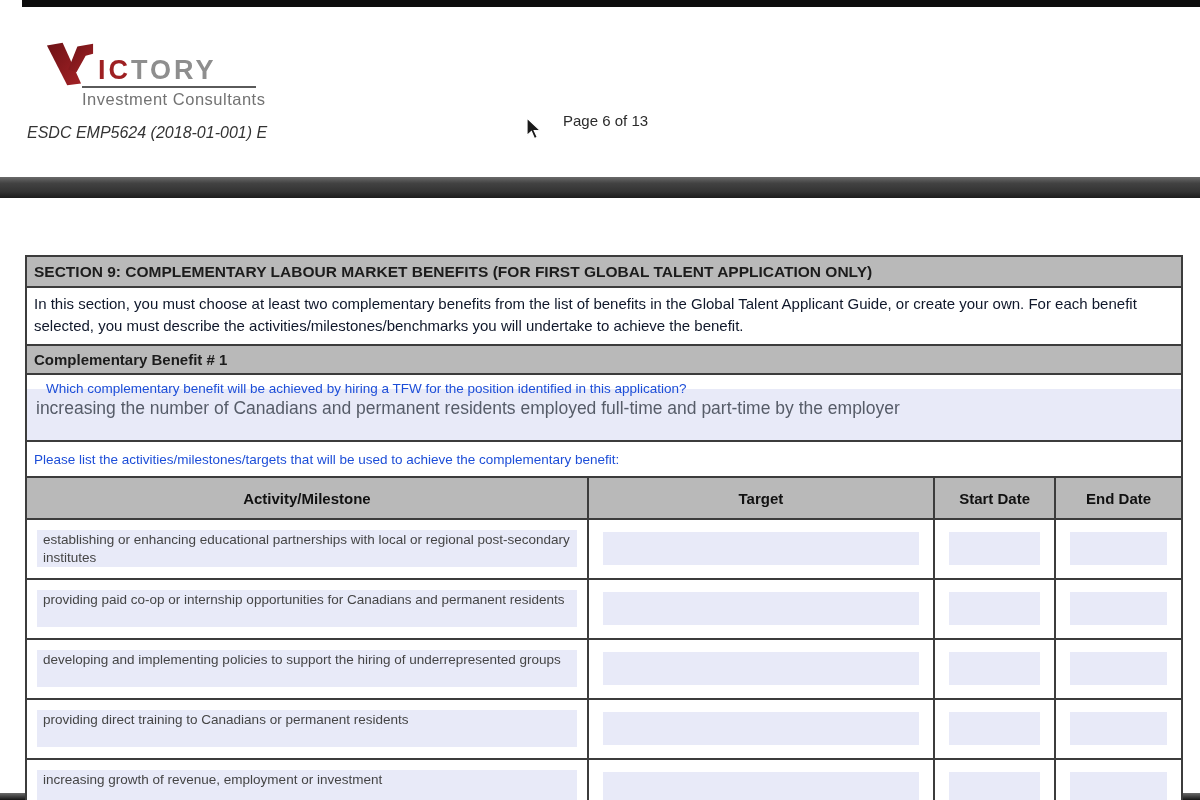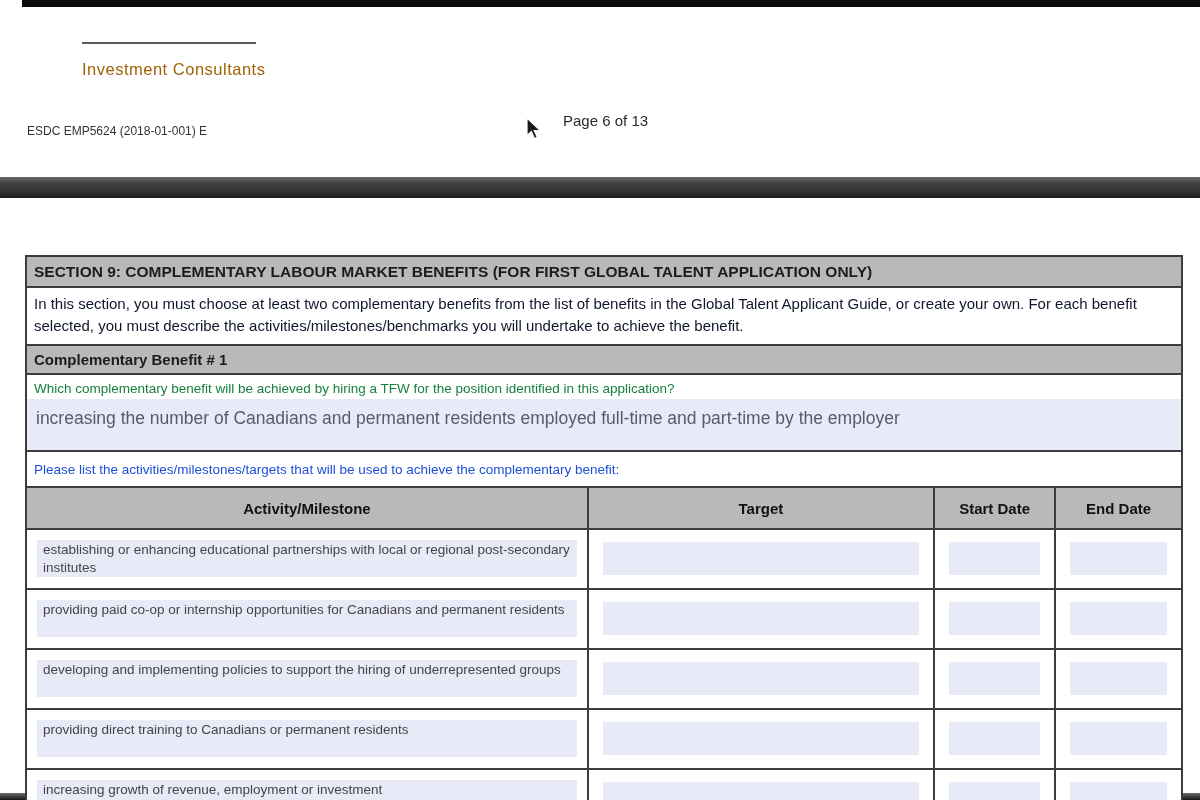--- a/index.html
+++ b/index.html
@@ -22,38 +22,38 @@
   .bottom-strip{top:793px;left:0;right:0;height:7px;
     background:linear-gradient(#6b6b6b,#141414);}
 
   
   .logo{top:42px;left:46px;width:210px;}
   .logo-top{display:flex;align-items:flex-end;}
   .logo-word{font-weight:bold;font-size:27px;letter-spacing:3px;line-height:1;
     padding-bottom:2px;margin-left:4px;white-space:nowrap;}
   .logo-word .red{color:var(--logo-red);}
   .logo-word .gray{color:var(--logo-gray);}
-  .logo-tagline{margin-left:36px;border-top:2px solid #5a5a5a;padding-top:16px;
-    color:#a16207;font-size:16.5px;letter-spacing:0.5px;white-space:nowrap;}
-
-  .form-code{top:124px;left:27px;font-size:12px;color:#333;}
+  .logo-tagline{margin-left:36px;border-top:2px solid #5a5a5a;padding-top:2px;
+    color:#737373;font-size:16.5px;letter-spacing:0.5px;white-space:nowrap;}
+
+  .form-code{top:124px;left:27px;font-size:16px;color:#333;font-style:italic;}
   .page-indicator{top:112px;left:563px;font-size:15px;color:#2b2b2b;}
   .cursor{top:117px;left:526px;}
 
   
   .form{top:255px;left:25px;width:1154px;border:2px solid var(--border-col);
     background:#fff;color:#1c1c1c;}
   .row-gray{background:var(--header-bg);font-weight:bold;}
   .sec-header{height:29px;line-height:29px;font-size:15.5px;padding-left:7px;
     border-bottom:2px solid var(--border-col);white-space:nowrap;}
   .intro{height:51px;padding:5px 8px 0 7px;font-size:15px;line-height:22px;color:#0f172a;
     border-bottom:2px solid var(--border-col);}
   .benefit-header{height:27px;line-height:27px;font-size:15px;padding-left:7px;
     border-bottom:2px solid var(--border-col);}
-  .question{height:24px;line-height:28px;font-size:13.5px;padding-left:7px;color:#15803d;}
+  .question{height:14px;line-height:28px;font-size:13.5px;padding-left:19px;color:#1d4ed8;}
   .answer{height:42px;background:var(--field-bg);padding:9px 8px 0 9px;
     font-size:17.5px;color:#565c68;border-bottom:2px solid var(--border-col);}
   .prompt{height:34px;line-height:36px;font-size:13.5px;padding-left:7px;color:#1d4ed8;
     border-bottom:2px solid var(--border-col);}
 
   table.activities{border-collapse:collapse;width:100%;table-layout:fixed;}
   table.activities th{
     background:var(--header-bg);font-size:15px;font-weight:bold;color:#111;
     height:38px;border:2px solid var(--border-col);text-align:center;}
   table.activities td{
@@ -72,20 +72,35 @@
   svg{display:block;}
 </style>
 </head>
 <body style="--header-bg: #b9b9b9; --field-bg: #e8eaf8; --border-col: #3c3c3c; --logo-red: #9e2022; --logo-gray: #8e8e8e;">
 
 <div class="abs top-strip"></div>
 <div class="abs divider-bar"></div>
 <div class="abs bottom-strip"></div>
 
 <div class="abs logo">
+  <div class="logo-top">
+    <span>
+      <svg width="48" height="44" viewBox="0 0 52 46">
+        <defs>
+          <linearGradient id="vred" x1="0" y1="0" x2="1" y2="1">
+            <stop offset="0" stop-color="#6d1216"></stop>
+            <stop offset="1" stop-color="#a32125"></stop>
+          </linearGradient>
+        </defs>
+        <polygon points="1,3 18,0 38,44 23,46" fill="url(#vred)"></polygon>
+        <polygon points="51,1 34,4 24,29 33,32 43,14 51,12" fill="url(#vred)"></polygon>
+      </svg>
+    </span>
+    <span class="logo-word"><span class="red">IC</span><span class="gray">TORY</span></span>
+  </div>
   <div class="logo-tagline">Investment Consultants</div>
 </div>
 
 <div class="abs form-code">ESDC EMP5624 (2018-01-001) E</div>
 <div class="abs page-indicator">Page 6 of 13</div>
 
 <div class="abs cursor">
   <svg width="17" height="23" viewBox="0 0 17 23">
     <path d="M1,1 L1,18.5 L5.4,14.6 L8.4,21.5 L11.3,20.2 L8.2,13.5 L14,13.3 Z" fill="#1a1a1a" stroke="#ffffff" stroke-width="1.2"></path>
   </svg>

